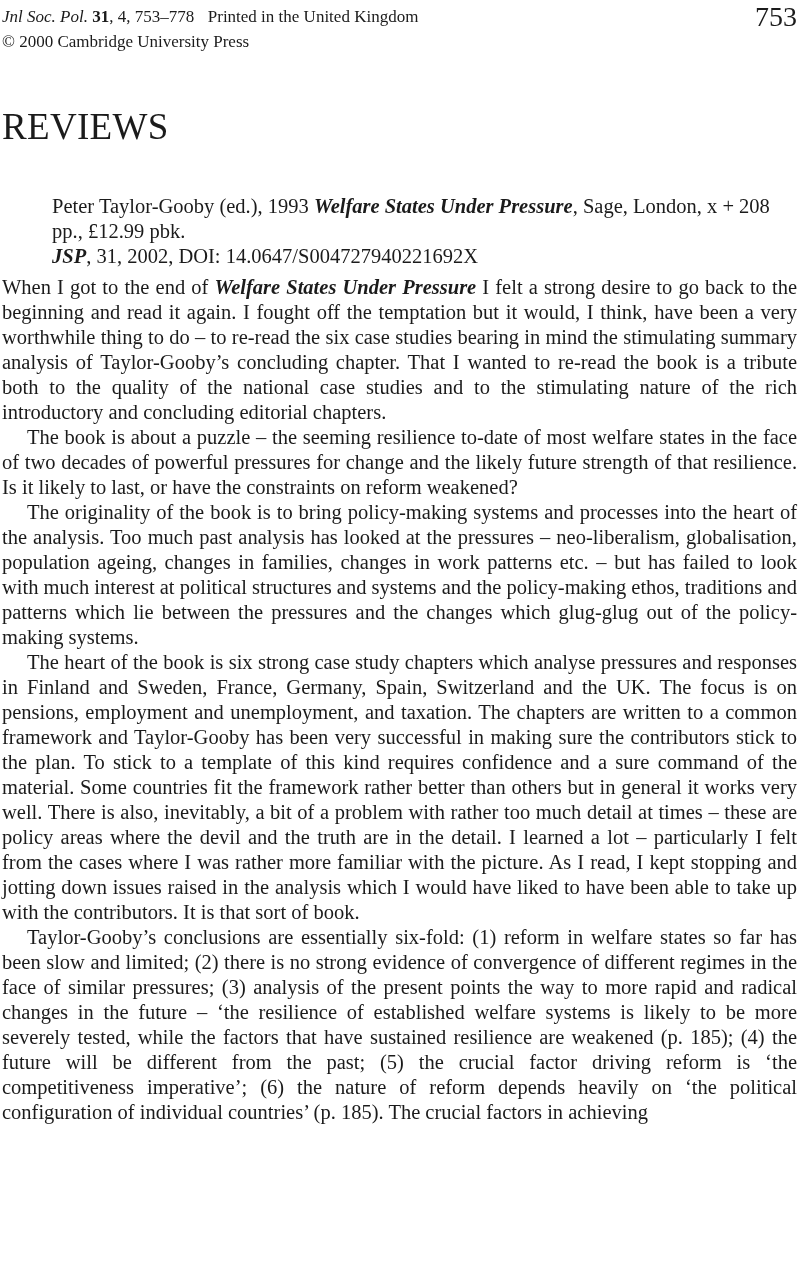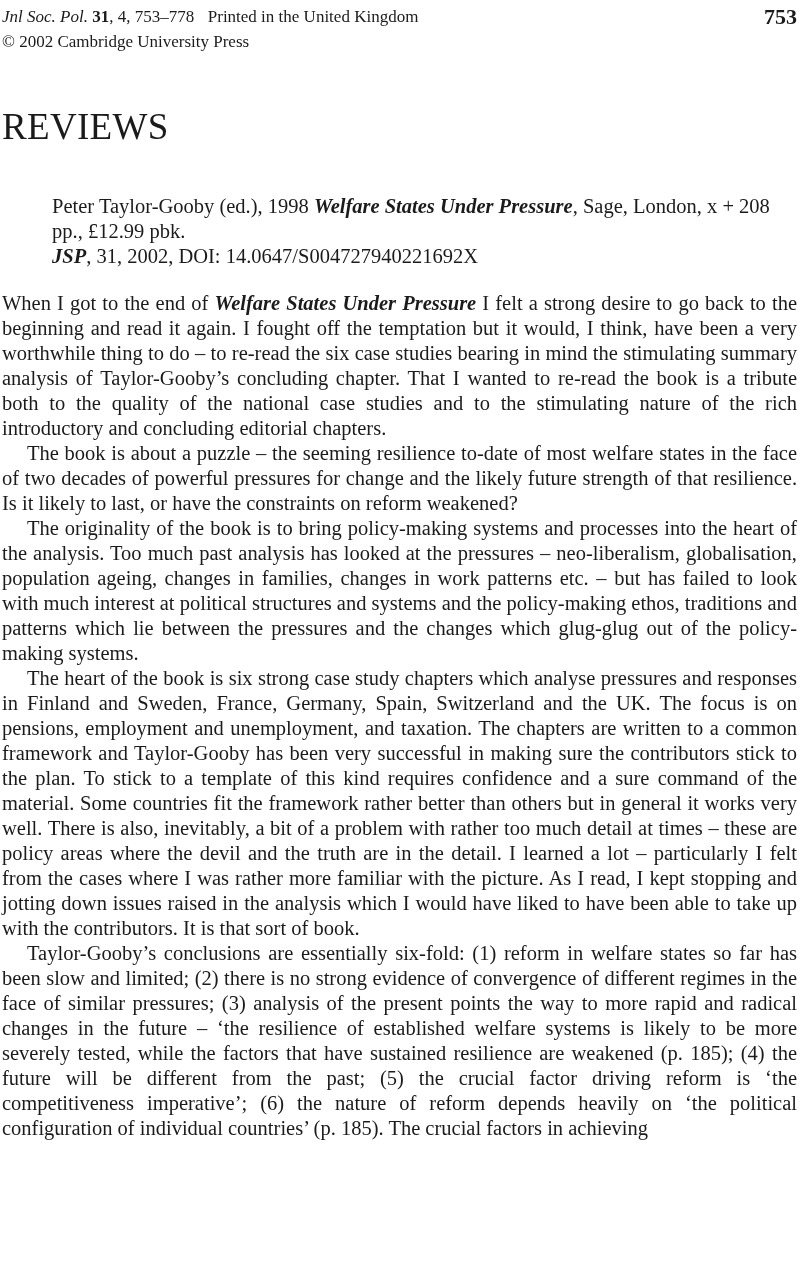--- a/index.html
+++ b/index.html
@@ -19,42 +19,41 @@
     justify-content: space-between;
     align-items: flex-start;
     font-size: 17px;
     line-height: 25px;
   }
   .header .left { white-space: nowrap; }
   .journal-abbrev { font-style: italic; }
   .volume { font-weight: bold; }
   .printed-in { margin-left: 0.55em; }
   .pagenum {
-    font-size: 22px;
+    font-size: 28px;
     line-height: 24px;
     padding-top: 1px;
-    font-weight: bold;
   }
   .copyright { display: block; }
   h1.section-title {
     font-size: 37px;
     font-weight: normal;
     margin: 56px 0 0 0;
     line-height: 34px;
     letter-spacing: 0.3px;
   }
   .cite {
     margin: 50px 0 0 50px;
     font-size: 20.5px;
     line-height: 25px;
     text-align: left;
   }
   .cite p { margin: 0; }
   .body {
-    margin-top: 22px;
+    margin-top: 6px;
     font-size: 20.5px;
     line-height: 25px;
     text-align: justify;
     text-justify: inter-word;
   }
   .body p {
     margin: 0;
     text-indent: 25px;
     hyphens: auto;
     -webkit-hyphens: auto;
@@ -65,29 +64,29 @@
 </head>
 <body>
 
 <div class="page">
 
   <div class="header">
     <div class="left">
       <span class="journal-abbrev">Jnl Soc. Pol.</span>
       <span class="volume">31</span><span>, 4, 753–778</span>
       <span class="printed-in">Printed in the United Kingdom</span>
-      <span class="copyright">© 2002 Cambridge University Press</span>
+      <span class="copyright">© 2000 Cambridge University Press</span>
     </div>
     <div class="pagenum">753</div>
   </div>
 
   <h1 class="section-title">REVIEWS</h1>
 
   <div class="cite">
-    <p><span>Peter Taylor-Gooby (ed.), 1998 </span><em>Welfare States Under Pressure</em><span>, Sage, London, x + 208 pp., £12.99 pbk.</span></p>
+    <p><span>Peter Taylor-Gooby (ed.), 1993 </span><em>Welfare States Under Pressure</em><span>, Sage, London, x + 208 pp., £12.99 pbk.</span></p>
     <p><em>JSP</em><span>, 31, 2002, DOI: 14.0647/S004727940221692X</span></p>
   </div>
 
   <div class="body">
       <p><span>When I got to the end of </span><em>Welfare States Under Pressure</em><span> I felt a strong desire to go back to the beginning and read it again. I fought off the temptation but it would, I think, have been a very worthwhile thing to do – to re-read the six case studies bearing in mind the stimulating summary analysis of Taylor-Gooby’s concluding chapter. That I wanted to re-read the book is a tribute both to the quality of the national case studies and to the stimulating nature of the rich introductory and concluding editorial chapters.</span></p>
       <p><span>The book is about a puzzle – the seeming resilience to-date of most welfare states in the face of two decades of powerful pressures for change and the likely future strength of that resilience. Is it likely to last, or have the constraints on reform weakened?</span></p>
       <p><span>The originality of the book is to bring policy-making systems and processes into the heart of the analysis. Too much past analysis has looked at the pressures – neo-liberalism, globalisation, population ageing, changes in families, changes in work patterns etc. – but has failed to look with much interest at political structures and systems and the policy-making ethos, traditions and patterns which lie between the pressures and the changes which glug-glug out of the policy-making systems.</span></p>
       <p><span>The heart of the book is six strong case study chapters which analyse pressures and responses in Finland and Sweden, France, Germany, Spain, Switzerland and the UK. The focus is on pensions, employment and unemployment, and taxation. The chapters are written to a common framework and Taylor-Gooby has been very successful in making sure the contributors stick to the plan. To stick to a template of this kind requires confidence and a sure command of the material. Some countries fit the framework rather better than others but in general it works very well. There is also, inevitably, a bit of a problem with rather too much detail at times – these are policy areas where the devil and the truth are in the detail. I learned a lot – particularly I felt from the cases where I was rather more familiar with the picture. As I read, I kept stopping and jotting down issues raised in the analysis which I would have liked to have been able to take up with the contributors. It is that sort of book.</span></p>
       <p><span>Taylor-Gooby’s conclusions are essentially six-fold: (1) reform in welfare states so far has been slow and limited; (2) there is no strong evidence of convergence of different regimes in the face of similar pressures; (3) analysis of the present points the way to more rapid and radical changes in the future – ‘the resilience of established welfare systems is likely to be more severely tested, while the factors that have sustained resilience are weakened (p. 185); (4) the future will be different from the past; (5) the crucial factor driving reform is ‘the competitiveness imperative’; (6) the nature of reform depends heavily on ‘the political configuration of individual countries’ (p. 185). The crucial factors in achieving</span></p>
     </div>

